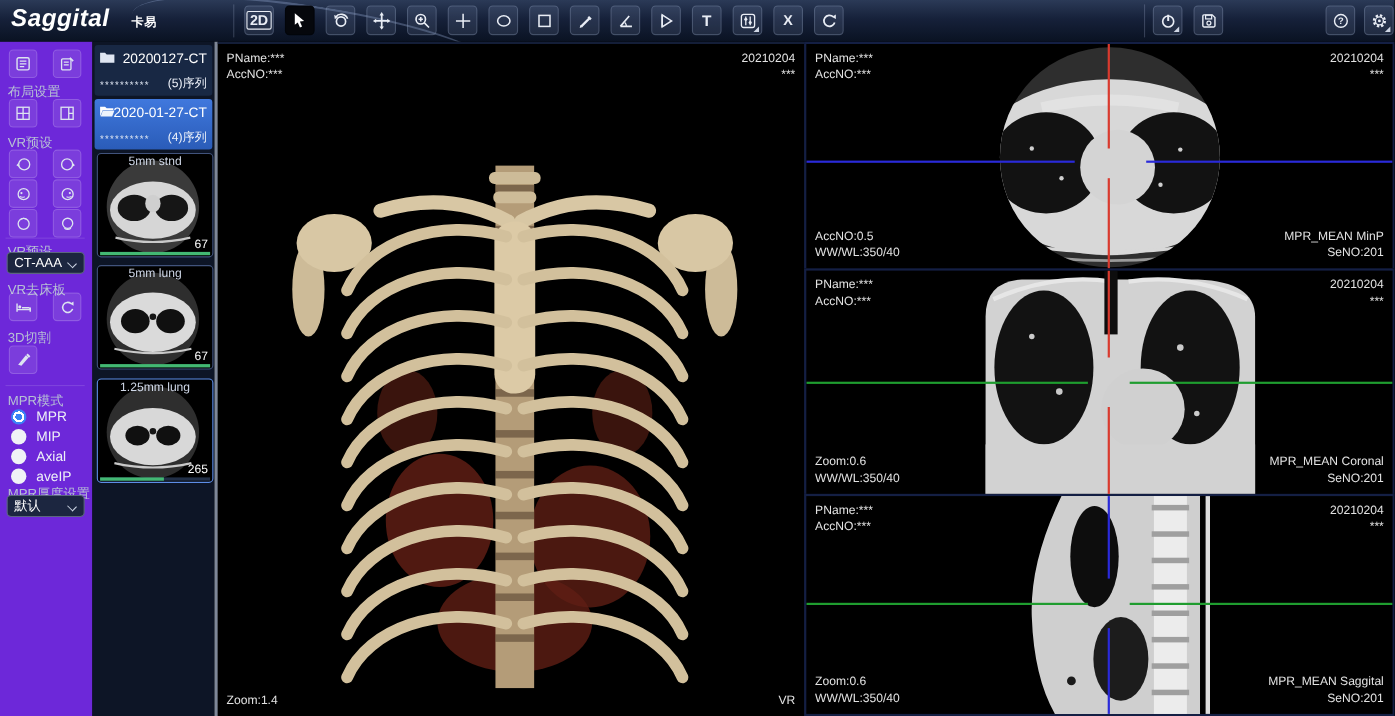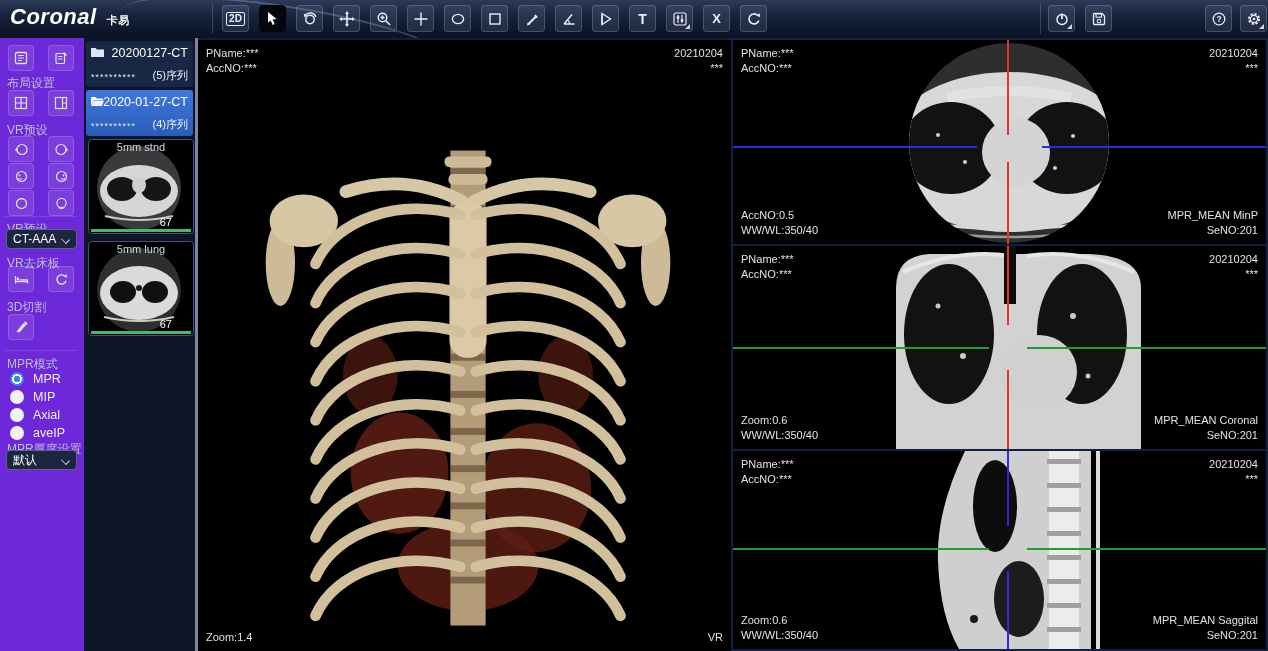--- a/index.html
+++ b/index.html
@@ -5,30 +5,30 @@
   html,body{margin:0;padding:0;background:#000;}
   #app{position:relative;width:1268px;height:651px;background:#000;overflow:hidden;
        font-family:"Liberation Sans",sans-serif;color:#e8ecf4;}
   .abs{position:absolute;}
   
   #topbar{position:absolute;left:0;top:0;width:1268px;height:38px;
     background:linear-gradient(180deg,#2b3a57 0%,#16213a 45%,#0a1222 100%);overflow:hidden;}
   .swoosh1{position:absolute;left:118px;top:6px;width:340px;height:64px;border-top:2px solid rgba(150,170,210,.35);border-radius:50%;transform:rotate(9deg);}
   .swoosh2{position:absolute;left:1040px;top:12px;width:270px;height:52px;border-bottom:2px solid rgba(150,170,210,.28);border-radius:50%;transform:rotate(-6deg);}
   #logo{position:absolute;left:10px;top:4px;font-size:22px;font-weight:bold;font-style:italic;color:#fff;letter-spacing:.5px;}
-  #logo .suffix{font-size:11px;font-style:normal;font-weight:bold;margin-left:10px;}
+  #logo .suffix{font-size:11px;font-style:normal;font-weight:bold;margin-left:20px;}
   .tbdiv{position:absolute;top:4px;width:1px;height:30px;background:rgba(170,185,215,.25);}
   .toolbtn{position:absolute;top:5px;width:27px;height:27px;border-radius:4px;
     background:rgba(128,148,184,.17);border:1px solid rgba(160,176,206,.28);
     display:flex;align-items:center;justify-content:center;color:#e9edf5;font-size:13px;box-sizing:border-box;cursor:pointer;}
   .toolbtn.active{background:#05070c;border-color:#02050a;}
   .toolbtn svg{display:block;}
   .corner::after{content:'';position:absolute;right:2px;bottom:2px;
     border-left:5px solid transparent;border-bottom:5px solid #cfd6e4;}
-  .glyph2d{font-size:10px;font-weight:bold;border:1px solid #e9edf5;border-radius:2px;padding:1px 2px;line-height:1;text-align:right;}
+  .glyph2d{font-size:13px;font-weight:bold;border:1px solid #e9edf5;border-radius:2px;padding:1px 2px;line-height:1;text-align:right;}
   
   #sidebar{position:absolute;left:0;top:38px;width:84px;height:613px;background:#6d28d9;}
   .sbtn{position:absolute;width:26px;height:26px;border-radius:4px;background:rgba(255,255,255,.10);
     border:1px solid rgba(255,255,255,.16);display:flex;align-items:center;justify-content:center;color:#dde4f0;box-sizing:border-box;cursor:pointer;}
   .slabel{position:absolute;left:7px;font-size:12px;color:#b7c0d4;white-space:nowrap;}
   .sdiv{position:absolute;left:5px;width:72px;height:1px;background:rgba(255,255,255,.12);}
   .sselect{position:absolute;left:6px;width:71px;height:20px;background:#1c2640;border:1px solid #5b667f;
     border-radius:4px;color:#fff;font-size:12px;line-height:19px;padding-left:6px;box-sizing:border-box;cursor:pointer;}
   .chev{position:absolute;right:7px;top:6px;width:6px;height:6px;border-right:1.6px solid #cdd5e4;
     border-bottom:1.6px solid #cdd5e4;transform:rotate(45deg) scale(1,.8);}
@@ -42,21 +42,21 @@
   .study{position:absolute;left:2px;width:107px;height:46px;border-radius:3px;background:#182844;cursor:pointer;}
   .study.selected{background:linear-gradient(180deg,#4078dd 0%,#2a5cb8 100%);}
   .study .title{position:absolute;right:5px;top:5px;font-size:12.5px;color:#fff;}
   .study .masked{position:absolute;left:5px;bottom:5px;font-size:9px;color:#dfe6f2;letter-spacing:1px;}
   .study .cnt{position:absolute;right:5px;bottom:4px;font-size:11px;color:#eef2fa;}
   .study .ficon{position:absolute;left:4px;top:5px;}
   .thumb{position:absolute;left:4px;width:106px;height:95px;background:#000;border:1px solid #41537c;
     border-radius:4px;box-sizing:border-box;overflow:hidden;cursor:pointer;}
   .thumb.selected{border-color:#5d8de6;}
   .thumb .tlabel{position:absolute;left:0;right:0;top:1px;text-align:center;font-size:11px;color:#cfd7e7;z-index:3;}
-  .thumb .tcount{position:absolute;right:21px;bottom:5px;font-size:11px;color:#fff;z-index:3;}
+  .thumb .tcount{position:absolute;right:4px;bottom:5px;font-size:11px;color:#fff;z-index:3;}
   .ptrack{position:absolute;left:2px;right:2px;bottom:1px;height:3px;background:#223048;z-index:3;}
   .pfill{height:100%;background:#43b873;}
   .thumb svg{position:absolute;left:0;top:4px;z-index:1;}
   
   .viewport{position:absolute;background:#000;overflow:hidden;box-sizing:border-box;}
   #vrview{left:198px;top:38px;width:533px;height:613px;border-top:2px solid #141e38;}
   .mprview{left:731px;width:537px;border:2px solid #141f44;}
   #mpr-axial{top:38px;height:208px;}
   #mpr-coronal{top:244px;height:207px;}
   #mpr-sagittal{top:449px;height:202px;}
@@ -69,21 +69,21 @@
 </style>
 </head>
 <body>
 
 <div id="app">
 
   <div id="topbar">
     <div class="swoosh1"></div>
     <div class="swoosh2"></div>
     <div id="logo">
-      <span>Coronal</span><span class="suffix">卡易</span>
+      <span>Saggital</span><span class="suffix">卡易</span>
     </div>
     <div class="tbdiv" style="left:212px"></div>
     <div class="tbdiv" style="left:1040px"></div>
 
     <div class="toolbtn" style="left:222px">
       <span class="glyph2d">2D</span>
     </div>
     <div class="toolbtn active" style="left:259px">
       <svg width="15" height="15" viewBox="0 0 15 15">
         <polygon points="3,1 11.5,8 7.6,8.6 9.6,13 7.7,13.9 5.7,9.5 3,11.6" fill="#ffffff"></polygon>
@@ -359,20 +359,35 @@
         <ellipse cx="66" cy="46" rx="13" ry="11" fill="#101010"></ellipse>
         <circle cx="50" cy="42" r="3" fill="#151515"></circle>
         <path d="M15,71 Q50,79 85,71" stroke="#c9c9c9" stroke-width="2" fill="none"></path>
       </svg>
       <div class="tcount">67</div>
       <div class="ptrack">
         <div class="pfill" style="width: 100%;"></div>
       </div>
     </div>
 
+    <div class="thumb selected" style="top:306px">
+      <div class="tlabel">1.25mm lung</div>
+      <svg width="101" height="88" viewBox="0 0 101 88">
+        <circle cx="50" cy="44" r="42" fill="#2e2e2e"></circle>
+        <ellipse cx="50" cy="48" rx="39" ry="26" fill="#d8d8d8"></ellipse>
+        <ellipse cx="36" cy="47" rx="11" ry="9" fill="#101010"></ellipse>
+        <ellipse cx="64" cy="47" rx="11" ry="9" fill="#101010"></ellipse>
+        <circle cx="50" cy="43" r="3" fill="#151515"></circle>
+        <path d="M15,72 Q50,80 85,72" stroke="#c9c9c9" stroke-width="2" fill="none"></path>
+      </svg>
+      <div class="tcount">265</div>
+      <div class="ptrack">
+        <div class="pfill" style="width: 58%;"></div>
+      </div>
+    </div>
 
   </div>
   <div id="series-scrollbar"></div>
 
   <div id="vrview" class="viewport">
     <div class="ovl tl">
       <div>PName:***</div>
       <div>AccNO:***</div>
     </div>
     <div class="ovl tr">

